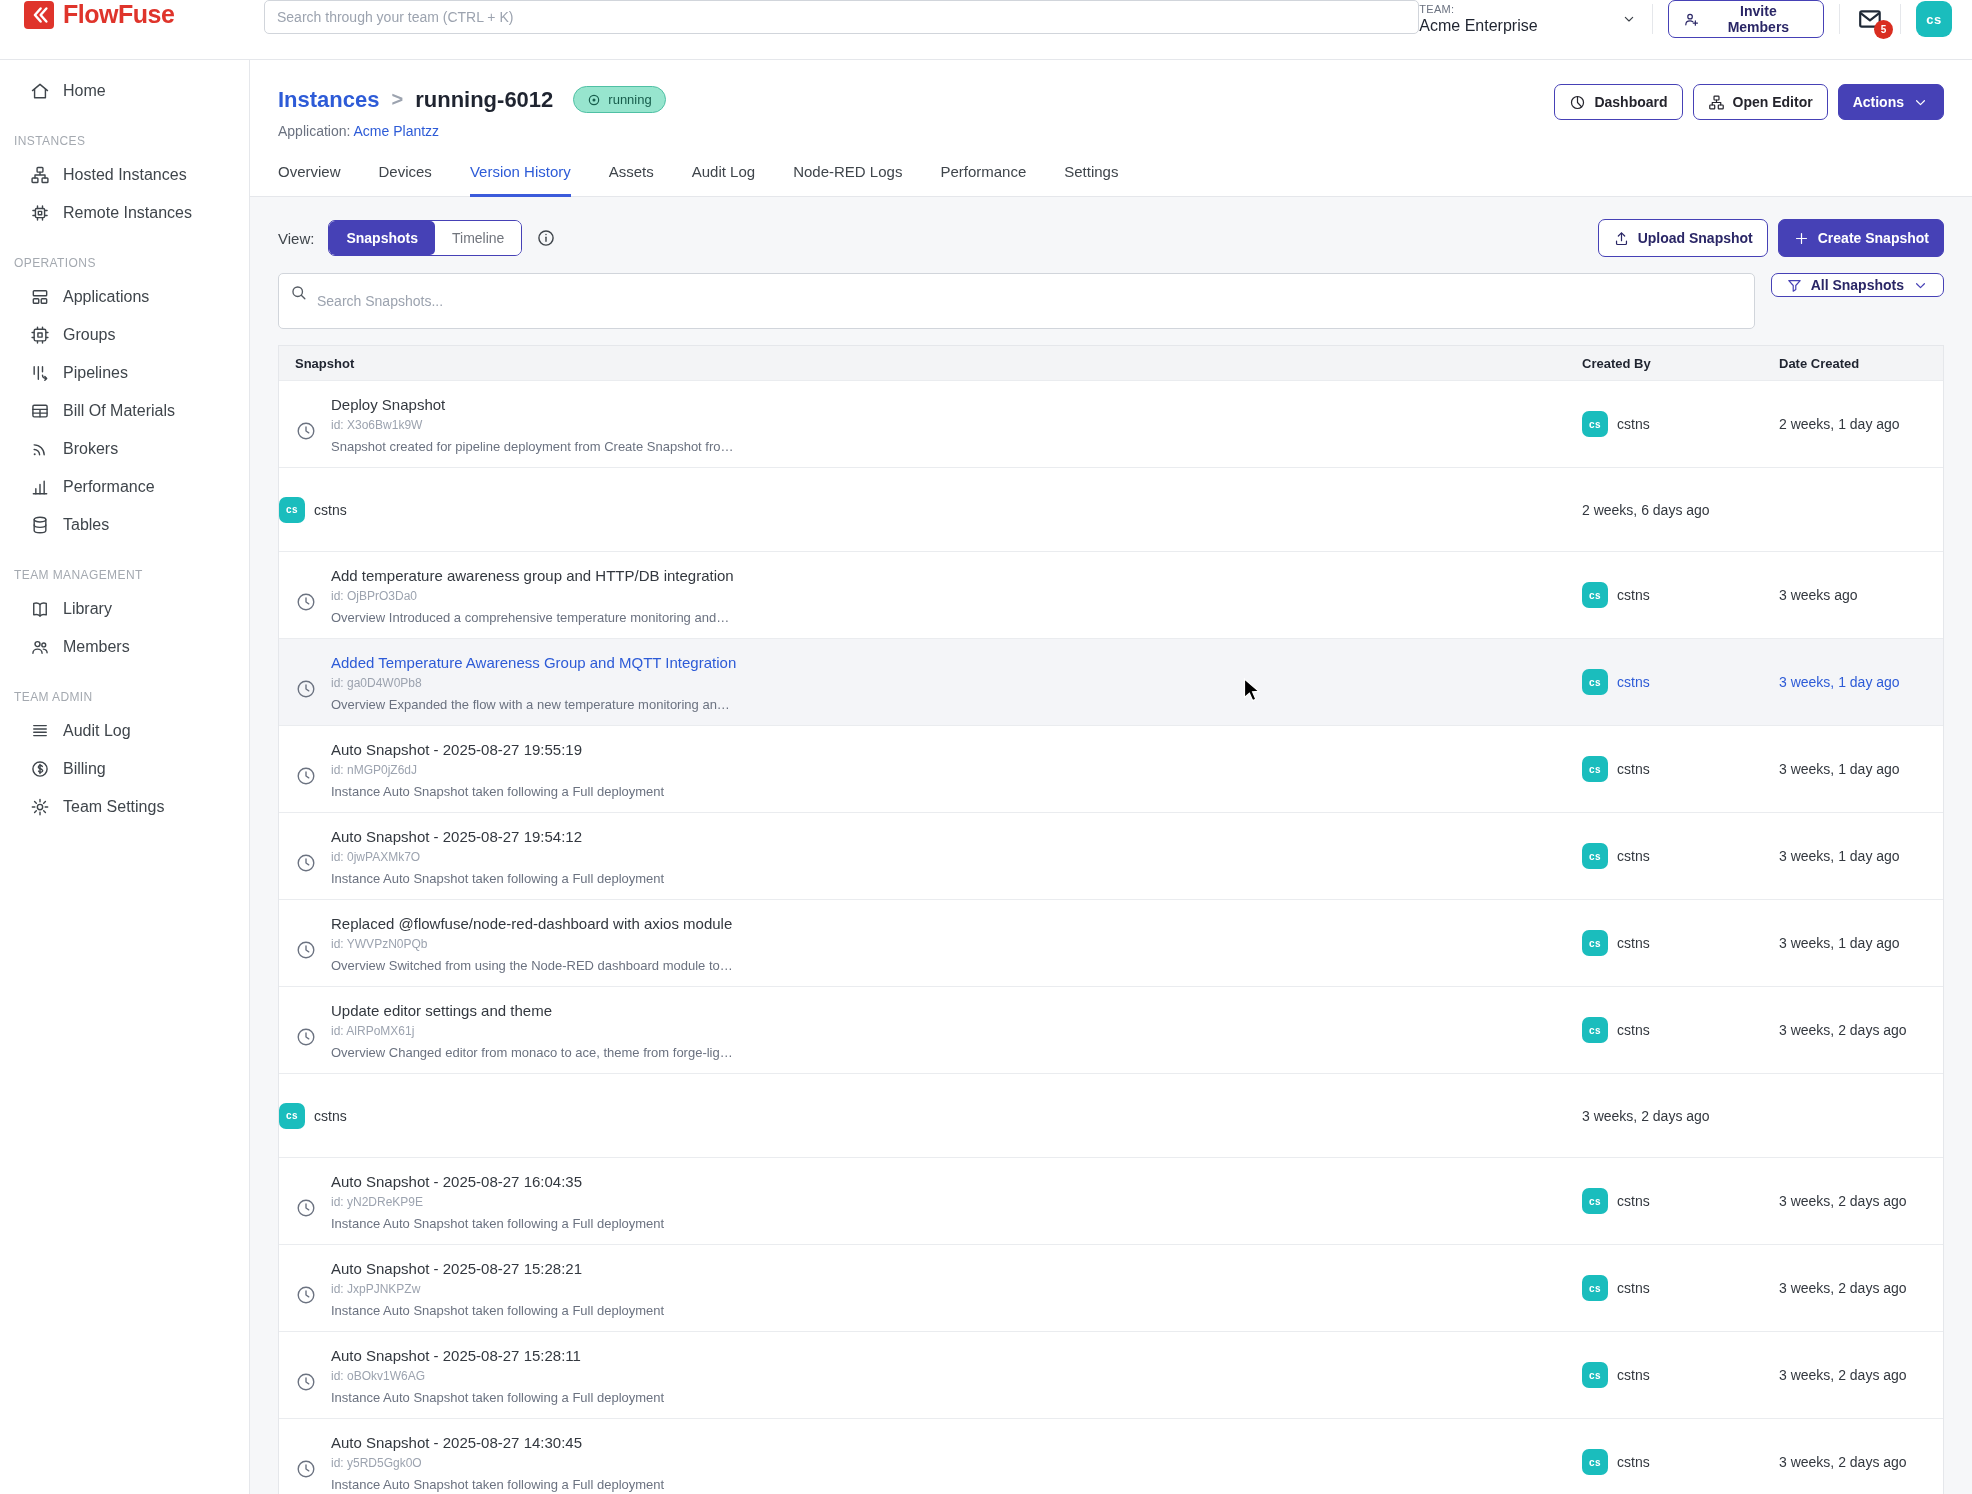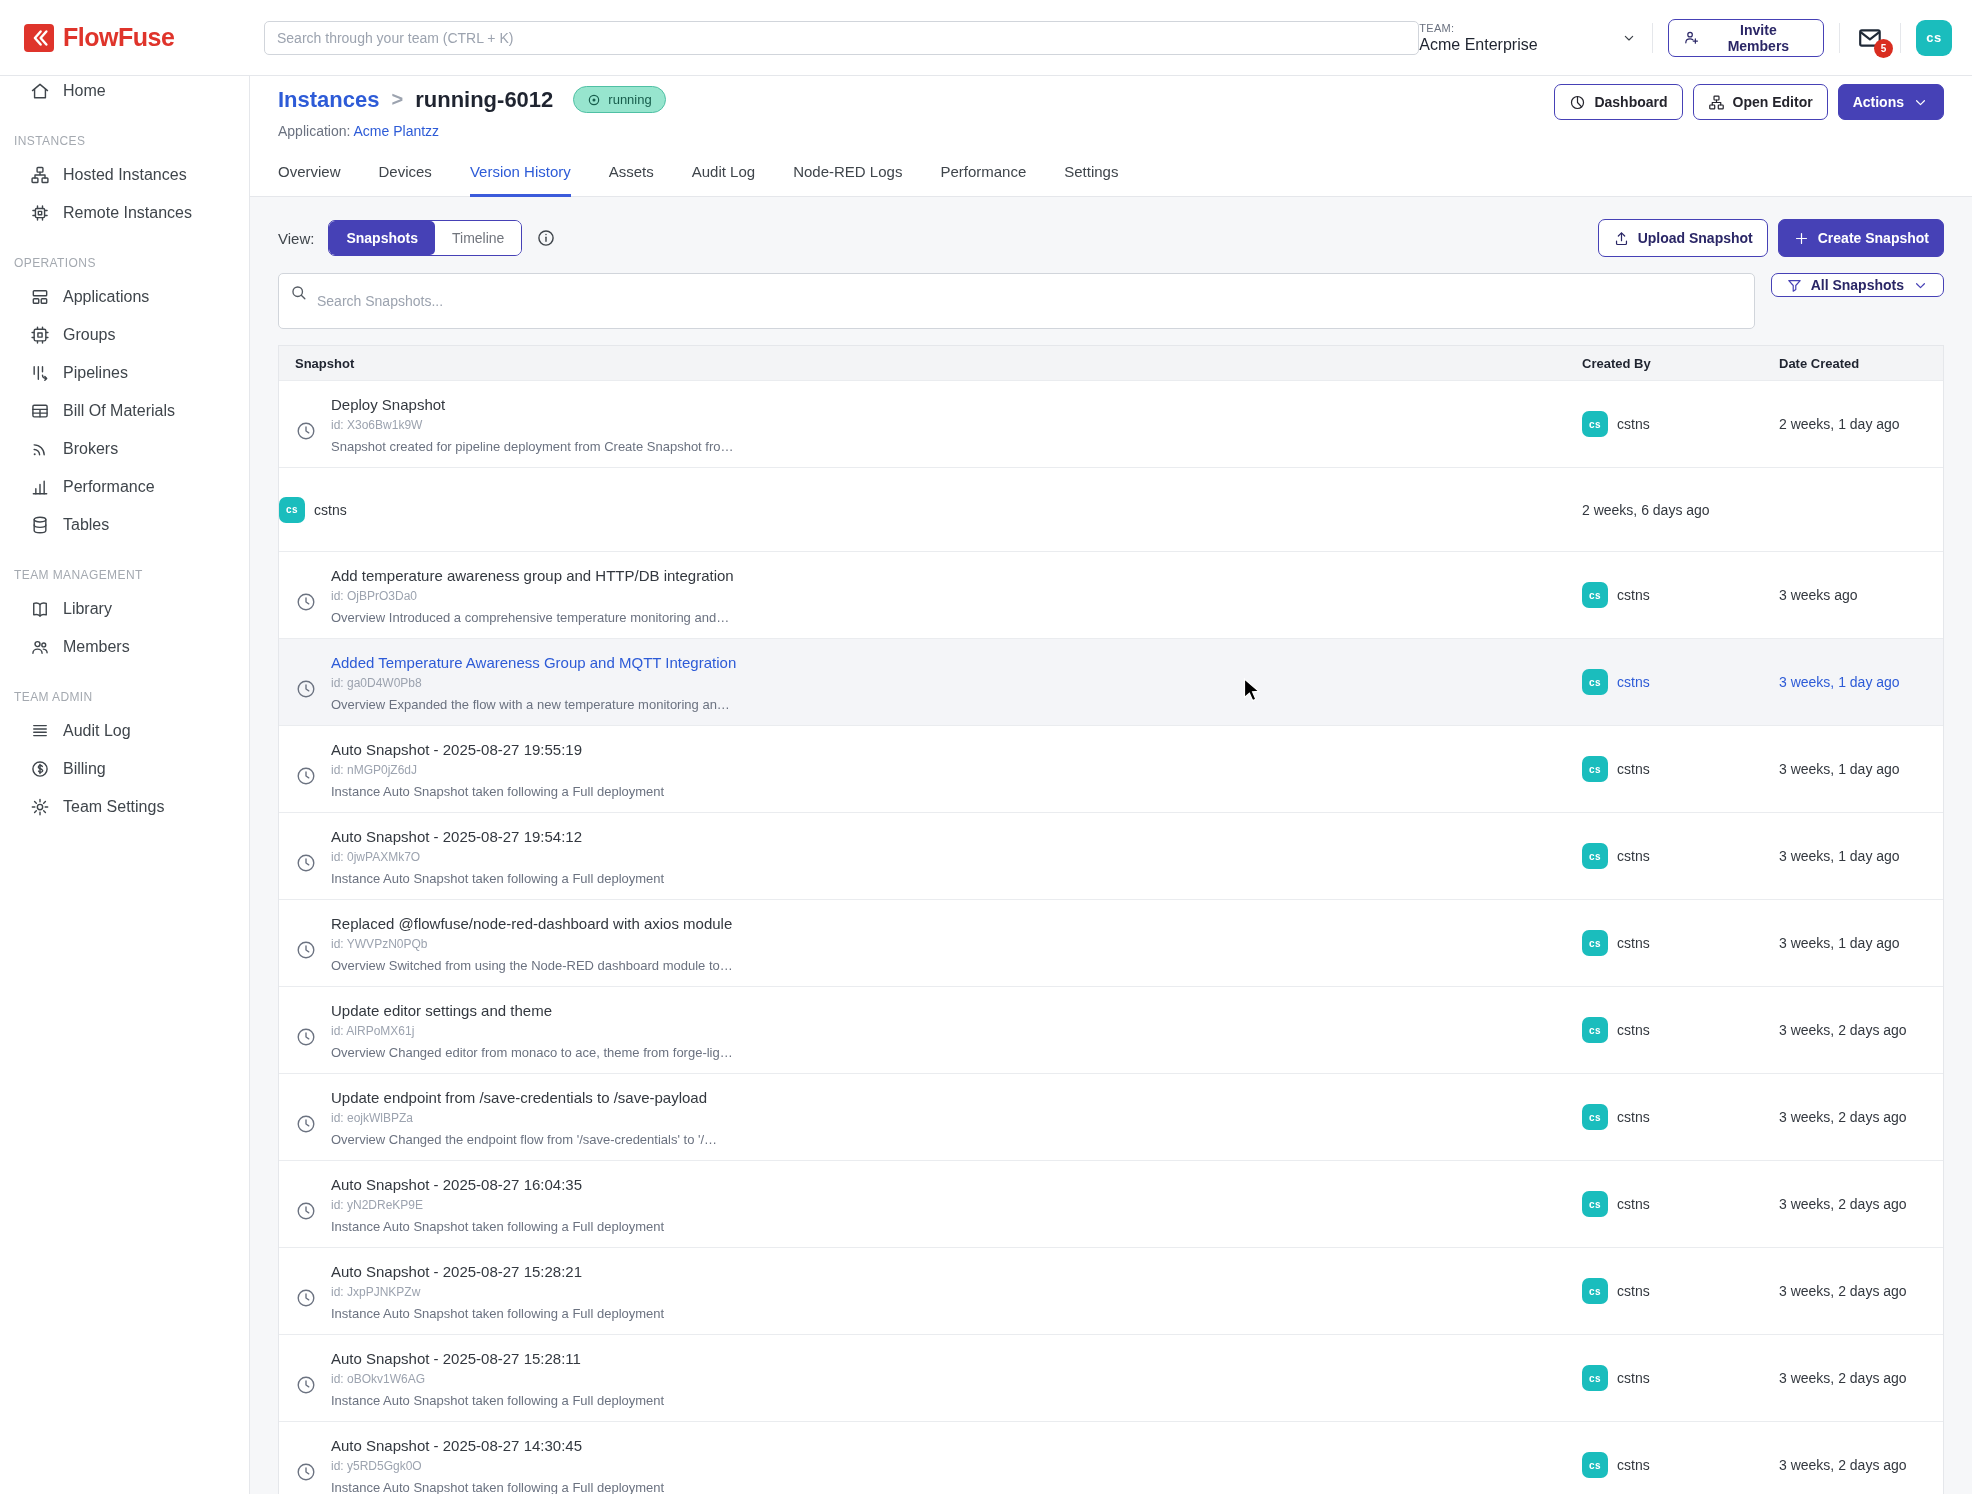--- a/index.html
+++ b/index.html
@@ -17,21 +17,21 @@
     --txt-soft:#6B7280;
     --txt-faint:#9CA3AF;
   }
   *{box-sizing:border-box;margin:0;padding:0;}
   html,body{width:1972px;height:1494px;overflow:hidden;}
   body{font-family:"Liberation Sans",sans-serif;color:var(--txt);background:#fff;position:relative;}
   svg{display:block;}
   .ic svg{width:100%;height:100%;}
 
   
-  .app-header{position:absolute;top:0;left:0;right:0;height:76px;background:#fff;border-bottom:1px solid var(--border);display:flex;align-items:center;z-index:20;}
+  .app-header{position:absolute;top:0;left:0;right:0;height:60px;background:#fff;border-bottom:1px solid var(--border);display:flex;align-items:flex-start;z-index:20;}
   .logo-wrap{width:250px;flex:0 0 250px;display:flex;align-items:center;gap:9px;padding-left:24px;}
   .logo-mark{width:30px;height:28px;background:var(--logo-red);border-radius:4px;display:flex;align-items:center;justify-content:center;color:#fff;}
   .logo-mark svg{width:20px;height:18px;}
   .logo-text{color:var(--logo-red);font-size:25px;font-weight:700;letter-spacing:-0.5px;}
   .hdr-search{width:1158px;height:34px;border:1px solid #D1D5DB;border-radius:5px;margin-left:14px;padding:0 12px;font-size:14px;color:#374151;outline:none;font-family:"Liberation Sans",sans-serif;}
   .hdr-search::placeholder{color:var(--txt-faint);}
   .hdr-right{margin-left:auto;display:flex;align-items:center;padding-right:20px;}
   .team-select{display:flex;align-items:center;justify-content:space-between;width:218px;cursor:pointer;}
   .team-col{display:flex;flex-direction:column;gap:2px;}
   .team-label{font-size:11px;color:var(--txt-soft);letter-spacing:.3px;}
@@ -639,33 +639,20 @@
               </div>
             </div>
             <div class="cell-by">
               <span class="row-avatar">cs</span>
               <span class="row-user">cstns</span>
             </div>
             <div class="cell-date">3 weeks, 2 days ago</div>
           </div>
 
           <div class="trow">
-            <div class="cell-snap">
-              <span class="clock ic">
-                <svg viewBox="0 0 24 24" fill="none" stroke="currentColor" stroke-width="1.5" stroke-linecap="round" stroke-linejoin="round">
-                  <circle cx="12" cy="12" r="8.5"></circle>
-                  <path d="M12 7.5V12l3 2"></path>
-                </svg>
-              </span>
-              <div class="snap-text">
-                <div class="row-title">Update endpoint from /save-credentials to /save-payload</div>
-                <div class="row-id">id: eojkWlBPZa</div>
-                <div class="row-desc">Overview Changed the endpoint flow from '/save-credentials' to '/…</div>
-              </div>
-            </div>
             <div class="cell-by">
               <span class="row-avatar">cs</span>
               <span class="row-user">cstns</span>
             </div>
             <div class="cell-date">3 weeks, 2 days ago</div>
           </div>
 
           <div class="trow">
             <div class="cell-snap">
               <span class="clock ic">

